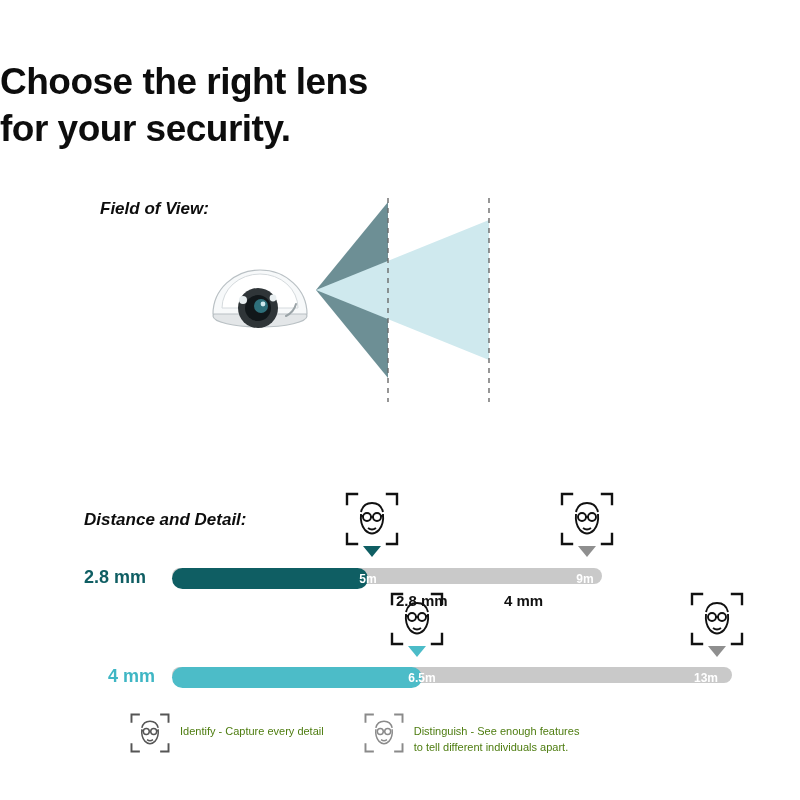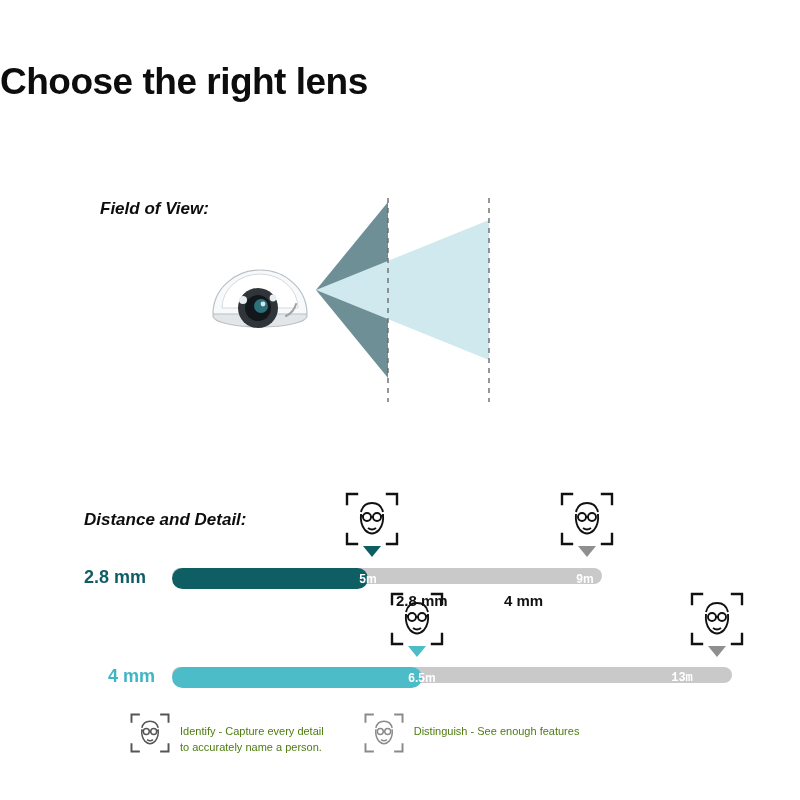--- a/index.html
+++ b/index.html
@@ -126,20 +126,21 @@
     color: #4d7c0f;
     margin-top: 12px;
   }
   .legend-text .l2 { display: block; }
 </style>
 </head>
 <body>
 
 <div class="title">
   <div>Choose the right lens</div>
+  <div>for your security.</div>
 </div>
 
 <div class="section-label" id="fov-label">Field of View:</div>
 
 <div id="fov-block">
   <svg id="fov-svg" width="800" height="260" viewBox="0 0 800 260" xmlns="http://www.w3.org/2000/svg">
 
     <polygon points="316,110 388,22 388,198" fill="#6d8f95"></polygon>
 
     <polygon points="316,110 489,40 489,180" fill="#cfe9ee"></polygon>
@@ -255,21 +256,21 @@
       <path d="M23 36 q4 3 8 0"></path>
     </g>
   </svg>
 </div>
 <div class="pointer" style="left:708px; top:646px; border-top:11px solid #8f8f8f;"></div>
 
 <div class="lens-label" id="lens-4-label">4 mm</div>
 <div class="bar" id="bar-4">
   <div class="bar-fill" id="fill-4"></div>
   <div class="bar-value" style="left:250px;">6.5m</div>
-  <div class="bar-value" style="left:510px;font-family:Liberation Mono, monospace;">13m</div>
+  <div class="bar-value" style="left:534px;">13m</div>
 </div>
 
 <div id="legend">
   <div class="legend-item">
     <span class="legend-icon">
       <svg width="40" height="40" viewBox="0 0 54 54" xmlns="http://www.w3.org/2000/svg">
         <g stroke="#555" stroke-width="2.6" fill="none" stroke-linecap="square">
           <path d="M2 12 V2 H12"></path>
             <path d="M42 2 H52 V12"></path>
             <path d="M52 42 V52 H42"></path>
@@ -282,21 +283,20 @@
             <circle cx="32" cy="25" r="4"></circle>
           <path d="M26 25 h2"></path>
             <path d="M16 24 h2"></path>
             <path d="M36 24 h2"></path>
           <path d="M23 36 q4 3 8 0"></path>
         </g>
       </svg>
     </span>
     <span class="legend-text">
       <span class="l1">Identify - Capture every detail</span>
-      <span class="l2">to accurately name a person.</span>
     </span>
   </div>
 
   <div class="legend-item">
     <span class="legend-icon">
       <svg width="40" height="40" viewBox="0 0 54 54" xmlns="http://www.w3.org/2000/svg">
         <g stroke="#8a8a8a" stroke-width="2.6" fill="none" stroke-linecap="square">
           <path d="M2 12 V2 H12"></path>
             <path d="M42 2 H52 V12"></path>
             <path d="M52 42 V52 H42"></path>
@@ -307,15 +307,16 @@
           <path d="M16 22 q-1 10 4 16 q7 7 14 0 q5 -6 4 -16"></path>
           <circle cx="22" cy="25" r="4"></circle>
             <circle cx="32" cy="25" r="4"></circle>
           <path d="M26 25 h2"></path>
           <path d="M23 36 q4 3 8 0"></path>
         </g>
       </svg>
     </span>
     <span class="legend-text">
       <span class="l1">Distinguish - See enough features</span>
+      <span class="l2">to tell different individuals apart.</span>
     </span>
   </div>
 </div>
 
 </body></html>

